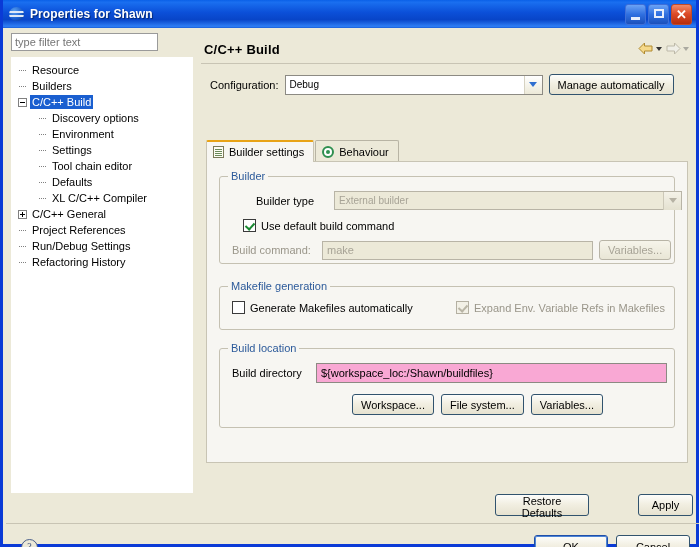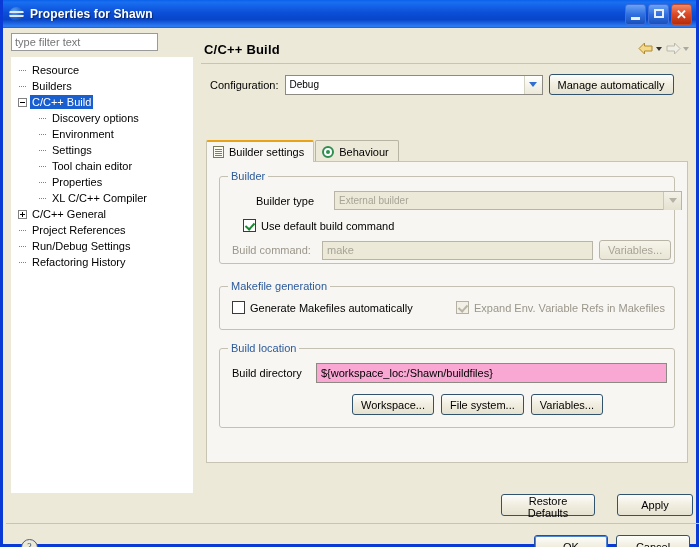--- a/index.html
+++ b/index.html
@@ -447,21 +447,21 @@
   }
   .cbox.dim.checked::after {
     border-color: #b9b5a6;
   }
 
   
   .bottom-btns {
     position: absolute;
     right: 6px; top: 466px;
     display: flex;
-    gap: 22px;
+    gap: 11px;
     align-items: flex-end;
   }
   .hr-bottom {
     position: absolute;
     left: 0; top: 495px;
     width: 693px;
     height: 1px;
     background: #c8c4b4;
   }
   .footer {
@@ -537,21 +537,21 @@
             <div class="tnode" style="padding-left: 26px;">
               <span class="dash"></span>
               <span class="label">Settings</span>
             </div>
             <div class="tnode" style="padding-left: 26px;">
               <span class="dash"></span>
               <span class="label">Tool chain editor</span>
             </div>
             <div class="tnode" style="padding-left: 26px;">
               <span class="dash"></span>
-              <span class="label">Properties</span>
+              <span class="label">Defaults</span>
             </div>
             <div class="tnode" style="padding-left: 26px;">
               <span class="dash"></span>
               <span class="label">XL C/C++ Compiler</span>
             </div>
             <div class="tnode" style="padding-left: 6px;">
               <span class="expander plus"></span>
               <span class="label">C/C++ General</span>
             </div>
             <div class="tnode" style="padding-left: 6px;">
@@ -673,21 +673,21 @@
               <button class="btn">Variables...</button>
             </div>
           </div>
 
         </div>
       </div>
     </div>
 
     <div class="bottom-btns">
       <button class="btn" style="width:94px; height:22px;">Restore Defaults</button>
-      <button class="btn" style="width:76px; height:22px;">Apply</button>
+      <button class="btn" style="width:55px; height:22px;margin-left:38px;">Apply</button>
     </div>
 
     <div class="hr-bottom"></div>
 
     <div class="footer">
       <div class="help-icon">?</div>
       <div class="ok-cancel">
         <button class="btn default-btn">OK</button>
         <button class="btn">Cancel</button>
       </div>

